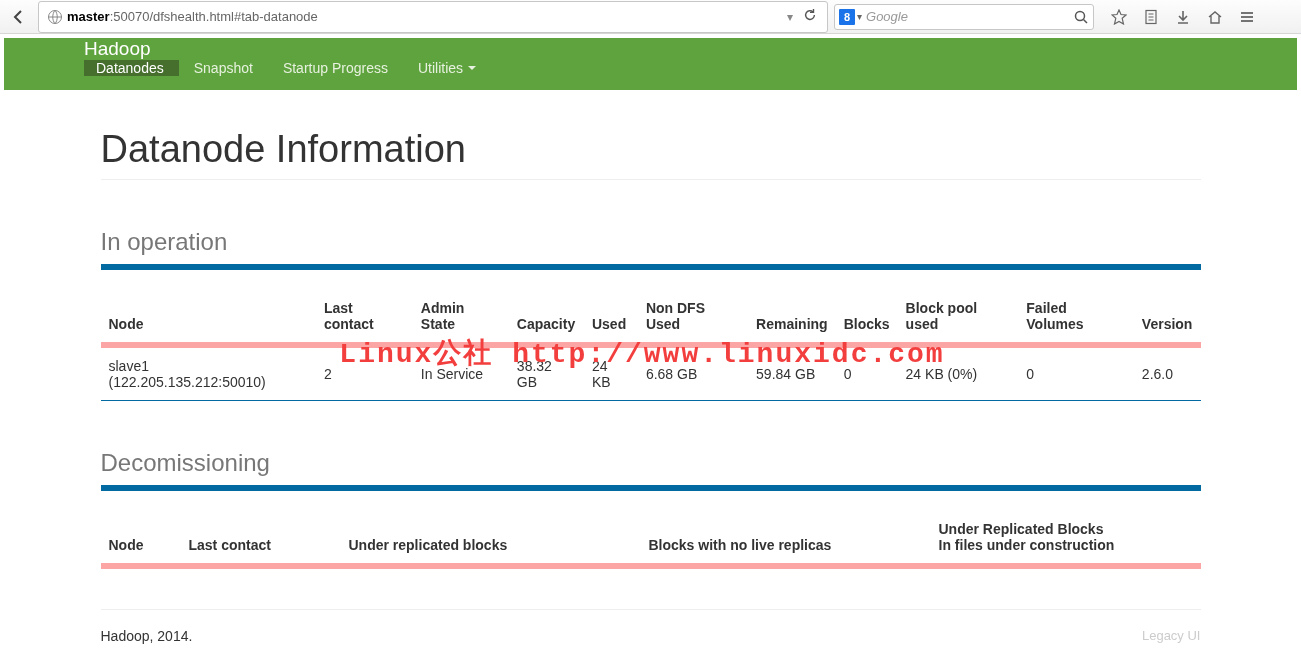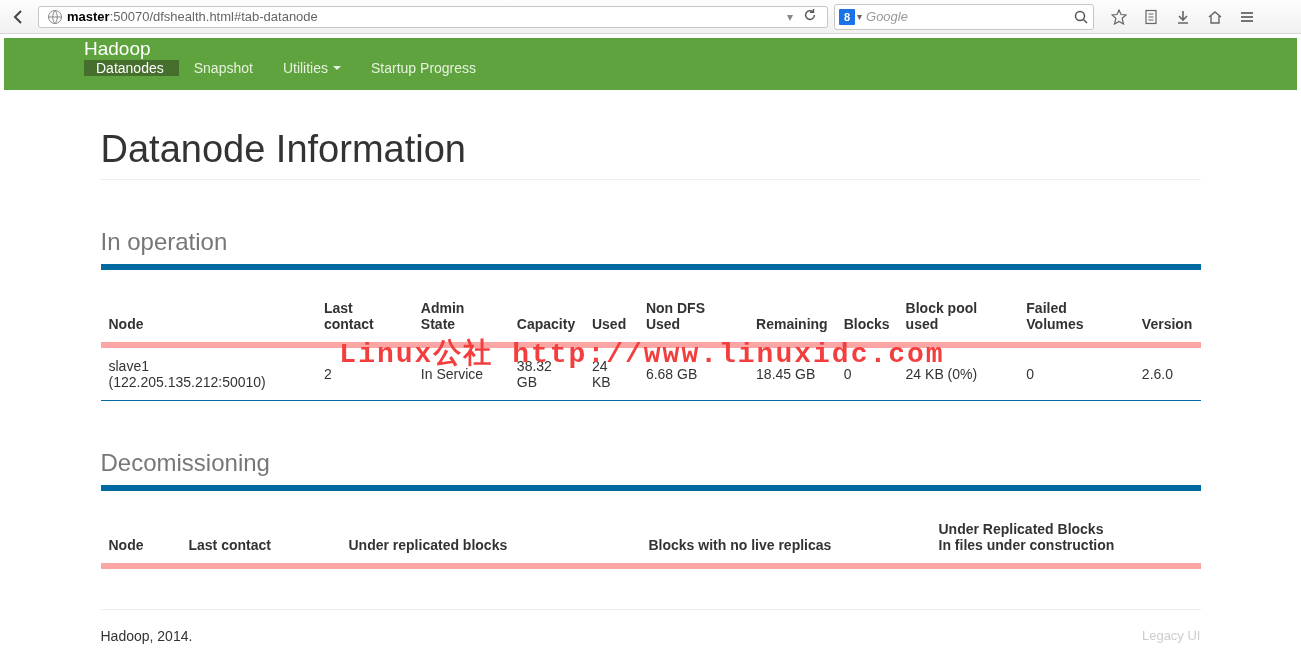--- a/index.html
+++ b/index.html
@@ -2,21 +2,21 @@
 <html><head>
 <meta charset="utf-8">
 <style>
   * { margin: 0; padding: 0; box-sizing: border-box; font-family: "Helvetica Neue", Helvetica, Arial, sans-serif; }
   body { background: #fff; color: #333; width: 1301px; }
 
   
   .browser-bar { display:flex; align-items:center; height:34px; background: linear-gradient(#fdfdfd,#f1f1f1); border-bottom:1px solid #d6d6d6; padding:0 6px; gap:6px; }
   .bb-btn { width:26px; height:26px; border-radius:3px; display:flex; align-items:center; justify-content:center; font-size:16px; color:#555; }
   .bb-btn svg { display:block; }
-  .url-box { flex:0 0 790px; height:22px; background:#fff; border:1px solid #c7c7c7; border-radius:3px; display:flex; align-items:center; padding:0 4px 0 4px; }
+  .url-box { flex:0 0 790px; height:32px; background:#fff; border:1px solid #c7c7c7; border-radius:3px; display:flex; align-items:center; padding:0 4px 0 4px; }
   .url-box .globe { width:16px; height:16px; margin:0 4px; color:#777; }
   .url-text { flex:1; font-size:13px; color:#666; white-space:nowrap; overflow:hidden; }
   .url-text b { color:#000; font-weight:600; }
   .reload-btn { padding:0 6px; color:#555;}
   .search-box { flex:0 0 260px; height:26px; background:#fff; border:1px solid #c7c7c7; border-radius:3px; display:flex; align-items:center; padding:0 4px; }
   .search-engine { width:16px; height:16px; background:#1a73e8; color:#fff; font-size:11px; font-weight:bold; display:flex; align-items:center; justify-content:center; border-radius:1px;}
   .search-ph { flex:1; font-size:13px; color:#999; font-style:italic; padding-left:4px;}
   .search-mag { width:16px; height:16px; color:#555; }
   .right-icons { display:flex; gap:2px; margin-left:4px; }
   .right-icons .bb-btn { width:30px; }
@@ -111,22 +111,22 @@
         </svg>
     </div>
   </div>
 </div>
 
 <div class="navbar">
   <div class="brand">Hadoop</div>
   <div id="nav-items" style="display:flex;">
       <div class="nav-item active">Datanodes</div>
       <div class="nav-item">Snapshot</div>
+      <div class="nav-item">Startup Progress</div>
       <div class="nav-item">Utilities<span class="caret-down"></span></div>
-      <div class="nav-item">Startup Progress</div>
     </div>
 </div>
 
 <div class="watermark">Linux公社 http://www.linuxidc.com</div>
 
 <div class="container">
   <h1 class="page-title">Datanode Information</h1>
 
   <h2 class="section">In operation</h2>
   <table>
@@ -146,21 +146,21 @@
         </tr>
       </thead>
     <tbody id="inop-body">
         <tr>
           <td>slave1 (122.205.135.212:50010)</td>
           <td>2</td>
           <td>In Service</td>
           <td>38.32 GB</td>
           <td>24 KB</td>
           <td>6.68 GB</td>
-          <td>18.45 GB</td>
+          <td>59.84 GB</td>
           <td>0</td>
           <td>24 KB (0%)</td>
           <td>0</td>
           <td>2.6.0</td>
         </tr>
       </tbody>
   </table>
 
   <h2 class="section">Decomissioning</h2>
   <table>

